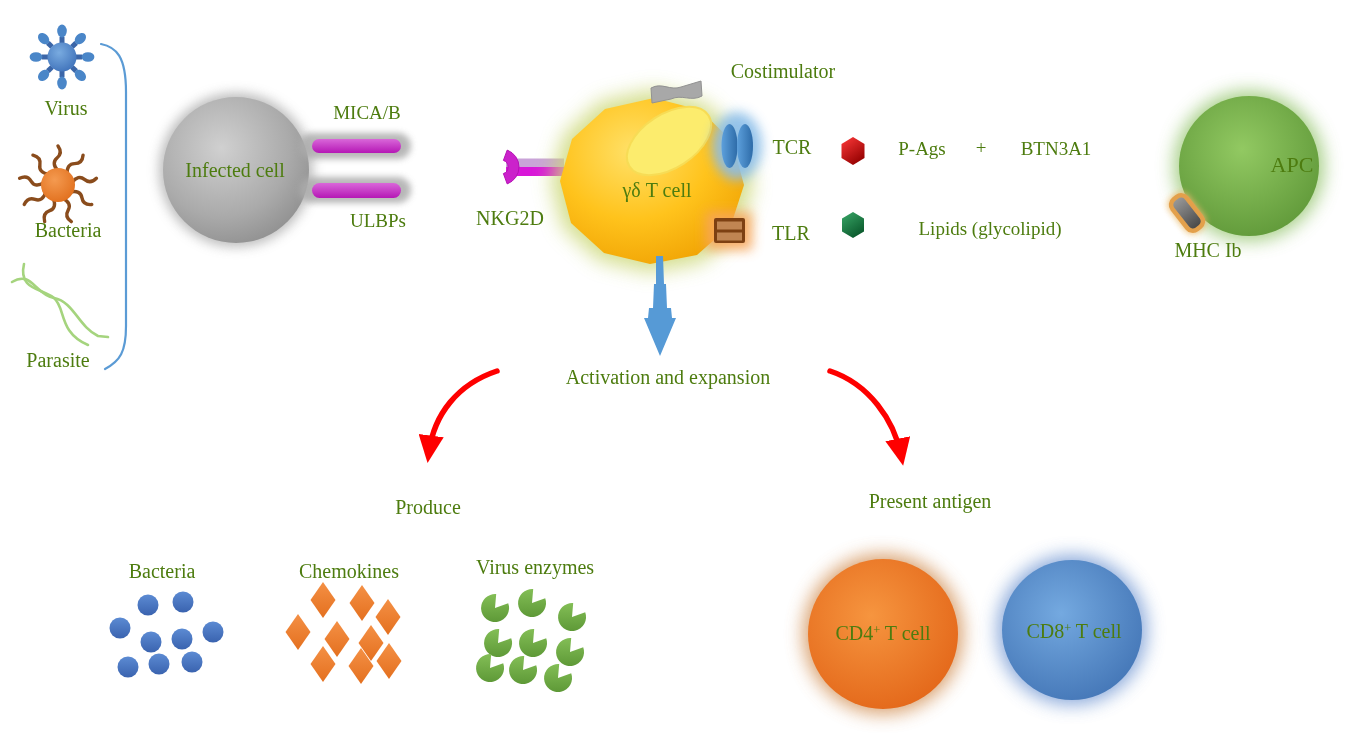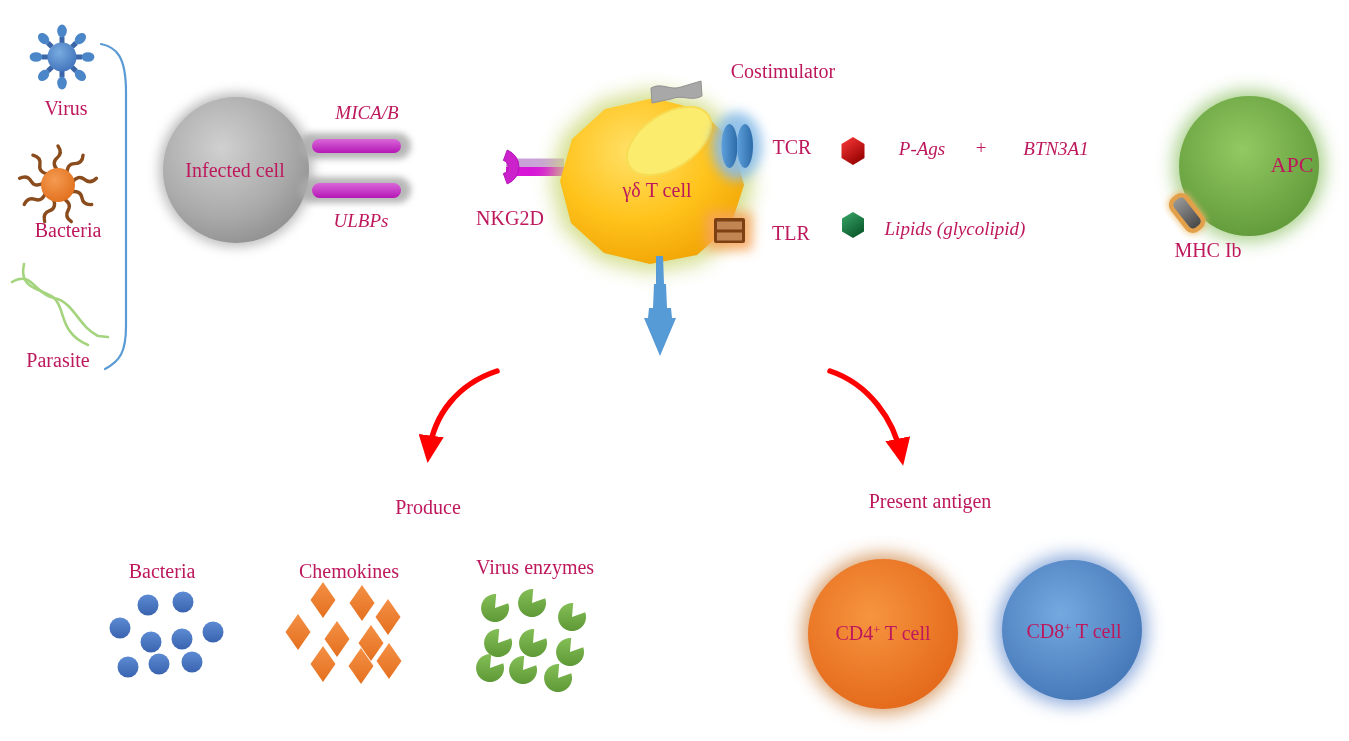--- a/index.html
+++ b/index.html
@@ -3,23 +3,23 @@
 <meta charset="utf-8">
 <style>
   html,body{margin:0;padding:0;background:#ffffff;}
   .figure{
     position:relative;width:1349px;height:741px;background:#ffffff;overflow:hidden;
     font-family:"Liberation Serif","DejaVu Serif",serif;color:#1c1c1c;
   }
   .canvas{position:absolute;left:0;top:0;}
   .lbl{
     position:absolute;transform:translateX(-50%);white-space:nowrap;
-    font-size:20px;line-height:1.1;color:#be185d;
+    font-size:20px;line-height:1.1;color:#4d7c0f;
   }
-  .lbl.small{font-size:19px;font-style:italic;}
+  .lbl.small{font-size:19px;}
   .lbl.big{font-size:22px;margin-left:37px;}
   .it{}
   .sup{font-size:0.62em;position:relative;top:-0.5em;}
 </style>
 </head>
 <body>
 
 <div class="figure">
 
   <svg class="canvas" width="1349" height="741" viewBox="0 0 1349 741">
@@ -282,37 +282,38 @@
       <circle cx="1072" cy="630" r="70" fill="url(#gCD8)"></circle>
     </g>
   </svg>
 
   <span class="lbl" style="left:66px;top:97px">Virus</span>
   <span class="lbl" style="left:68px;top:219px">Bacteria</span>
   <span class="lbl" style="left:58px;top:349px">Parasite</span>
 
   <span class="lbl" style="left:235px;top:159px">Infected cell</span>
   <span class="lbl small" style="left:367px;top:103px">MICA/B</span>
-  <span class="lbl small" style="left:361px;top:211px">ULBPs</span>
+  <span class="lbl small" style="left:378px;top:211px">ULBPs</span>
 
   <span class="lbl" style="left:510px;top:207px">NKG2D</span>
   <span class="lbl" style="left:783px;top:60px">Costimulator</span>
   <span class="lbl" style="left:792px;top:136px">TCR</span>
   <span class="lbl" style="left:791px;top:222px">TLR</span>
 
   <span class="lbl" style="left:657px;top:179px"><span class="it">γδ</span><span> T cell</span></span>
 
   <span class="lbl small" style="left:922px;top:139px">P-Ags</span>
   <span class="lbl small" style="left:981px;top:138px">+</span>
   <span class="lbl small" style="left:1056px;top:139px">BTN3A1</span>
-  <span class="lbl small" style="left:955px;top:219px">Lipids (glycolipid)</span>
+  <span class="lbl small" style="left:990px;top:219px">Lipids (glycolipid)</span>
 
   <span class="lbl big" style="left:1255px;top:153px">APC</span>
   <span class="lbl" style="left:1208px;top:239px">MHC Ib</span>
 
+  <span class="lbl" style="left:668px;top:366px">Activation and expansion</span>
   <span class="lbl" style="left:428px;top:496px">Produce</span>
   <span class="lbl" style="left:930px;top:490px">Present antigen</span>
 
   <span class="lbl" style="left:162px;top:560px">Bacteria</span>
   <span class="lbl" style="left:349px;top:560px">Chemokines</span>
   <span class="lbl" style="left:535px;top:556px">Virus enzymes</span>
 
   <span class="lbl" style="left:883px;top:622px"><span>CD4</span><span class="sup">+</span><span> T cell</span></span>
 
   <span class="lbl" style="left:1074px;top:620px"><span>CD8</span><span class="sup">+</span><span> T cell</span></span>

